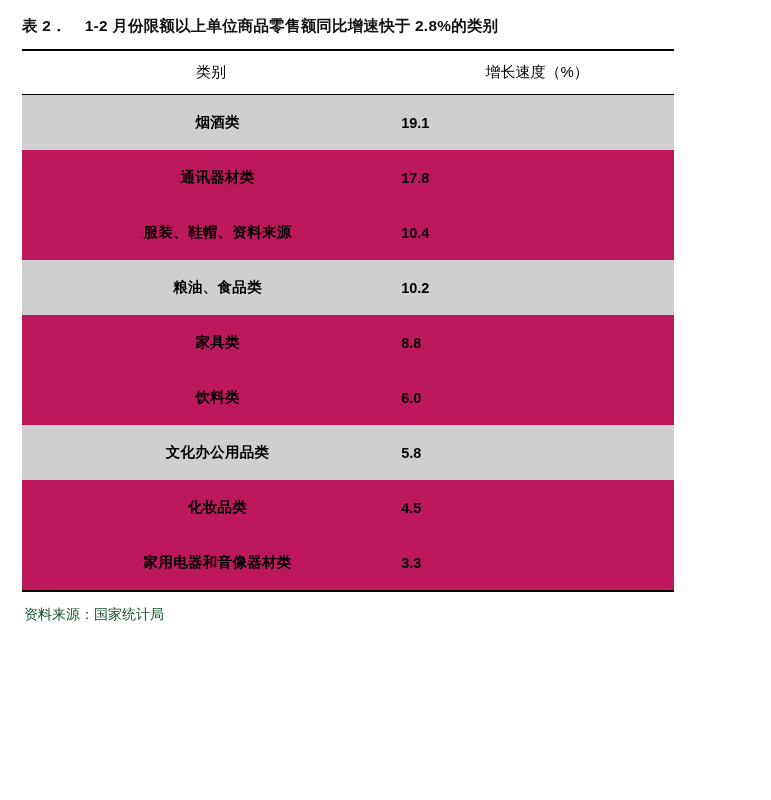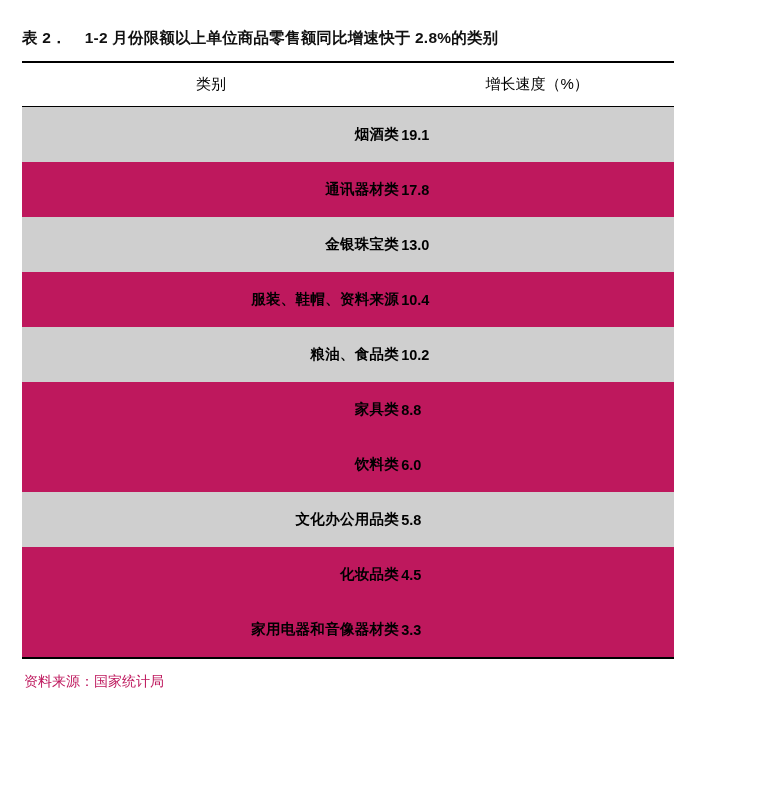--- a/index.html
+++ b/index.html
@@ -12,21 +12,21 @@
     height: 800px;
     font-family: "Liberation Sans", "DejaVu Sans", sans-serif;
     color: #000000;
     -webkit-font-smoothing: antialiased;
   }
   .page {
     position: relative;
     width: 696px;
     height: 800px;
     box-sizing: border-box;
-    padding: 12px 22px;
+    padding: 0 22px;
   }
   .table-caption {
     font-size: 15.5px;
     font-weight: bold;
     color: #111;
     padding-top: 16px;
     padding-bottom: 12px;
     letter-spacing: 0.2px;
     white-space: nowrap;
   }
@@ -50,21 +50,21 @@
   th.col-value { width: 42%; }
 
   table.data-table tbody td {
     font-size: 14.5px;
     height: 53px;
     vertical-align: middle;
     font-weight: bold;
   }
   td.cat {
     padding-left: 14px;
-    text-align: right;
+    text-align: center;
     letter-spacing: 0.3px;
     font-family: Liberation Mono, monospace;
   }
   td.val {
     text-align: left;
     font-weight: normal;
     font-size: 15px;
   }
   tr.shaded td {
     background: #cfcfcf;
@@ -73,21 +73,21 @@
     background: #be185d;
   }
   .bottom-rule {
     border-top: 2.5px solid #000;
     margin-top: 0;
   }
   .source-note {
     font-size: 14px;
     padding-top: 14px;
     padding-left: 2px;
-    color: #be185d;
+    color: #14532d;
   }
 </style>
 </head>
 <body>
 
 <div class="page">
 
   <div class="table-caption">
     <span class="caption-label">表 2．</span><span>1-2 月份限额以上单位商品零售额同比增速快于 2.8%的类别</span>
   </div>
@@ -100,24 +100,20 @@
       </tr>
     </thead>
     <tbody>
       <tr class="shaded">
         <td class="cat">烟酒类</td>
         <td class="val">19.1</td>
       </tr>
       <tr class="plain">
         <td class="cat">通讯器材类</td>
         <td class="val">17.8</td>
-      </tr>
-      <tr class="shaded">
-        <td class="cat">金银珠宝类</td>
-        <td class="val">13.0</td>
       </tr>
       <tr class="plain">
         <td class="cat">服装、鞋帽、资料来源</td>
         <td class="val">10.4</td>
       </tr>
       <tr class="shaded">
         <td class="cat">粮油、食品类</td>
         <td class="val">10.2</td>
       </tr>
       <tr class="plain">

